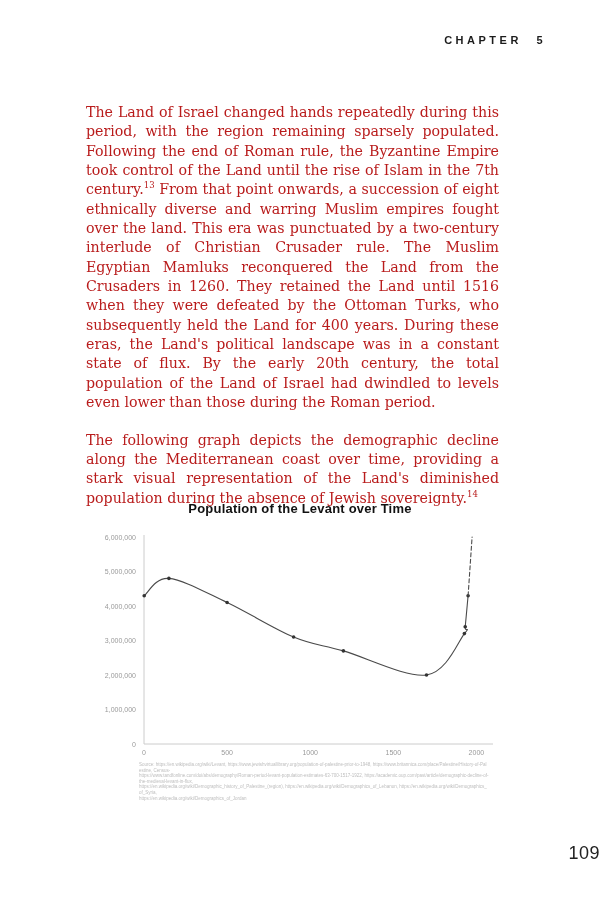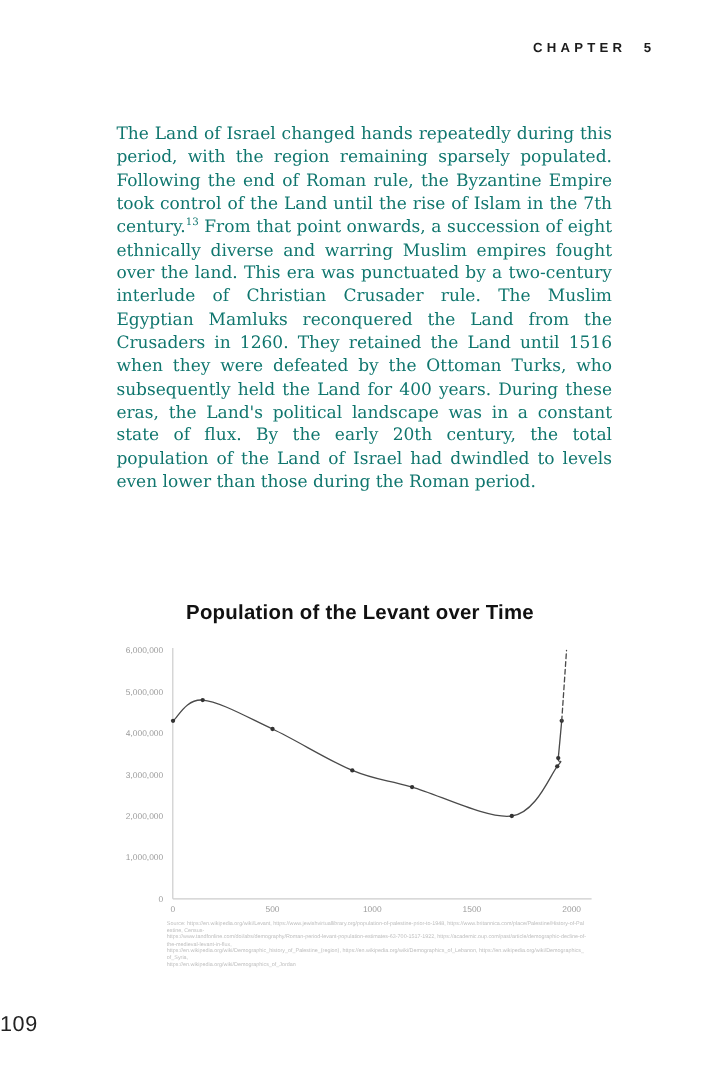--- a/index.html
+++ b/index.html
@@ -1,44 +1,45 @@
 <!DOCTYPE html>
 <html><head>
 <meta charset="utf-8">
 <style>
   html,body{margin:0;padding:0;background:#ffffff;}
   .page{position:relative;width:600px;height:900px;background:#ffffff;overflow:hidden;
         font-family:"DejaVu Serif",serif;}
   .chapter-header{position:absolute;top:34px;right:54px;
         font-family:"Liberation Sans",sans-serif;font-weight:bold;
         font-size:11px;letter-spacing:3.5px;word-spacing:8px;color:#1c1c1c;}
-  .body-text{position:absolute;left:97px;top:103px;width:413px;
-        font-size:14.2px;line-height:19.35px;color:#0f766e;}
+  .body-text{position:absolute;left:86px;top:103px;width:413px;
+        font-size:14.2px;line-height:19.35px;color:#b91c1c;}
   .body-text p{margin:0 0 18px 0;text-align:justify;}
   .body-text sup{font-size:8.5px;line-height:0;vertical-align:super;letter-spacing:0;}
   .chart-block{position:absolute;left:84px;top:501px;width:432px;}
   .chart-title{font-family:"Liberation Sans",sans-serif;font-weight:bold;
-        font-size:17px;color:#111;text-align:center;margin:0 0 12px 0;letter-spacing:0.2px;}
+        font-size:13px;color:#111;text-align:center;margin:0 0 12px 0;letter-spacing:0.2px;}
   .chart-canvas{display:block;}
   .source-note{margin:2px 0 0 55px;width:350px;
         font-family:"Liberation Sans",sans-serif;font-size:4.5px;line-height:5.6px;
         color:#bdbdbd;word-break:break-all;}
-  .page-number{position:absolute;left:0;width:600px;top:843px;text-align:left;
+  .page-number{position:absolute;left:0;width:600px;top:843px;text-align:right;
         font-family:"Liberation Sans",sans-serif;font-size:18px;color:#222;
         letter-spacing:0.5px;}
 </style>
 </head>
 <body>
 
 <div class="page">
 
   <div class="chapter-header">CHAPTER 5</div>
 
   <div class="body-text">
     <p><span>The Land of Israel changed hands repeatedly during this period, with the region remaining sparsely populated. Following the end of Roman rule, the Byzantine Empire took control of the Land until the rise of Islam in the 7th century.</span><sup>13</sup><span> From that point onwards, a succession of eight ethnically diverse and warring Muslim empires fought over the land. This era was punctuated by a two-century interlude of Christian Crusader rule. The Muslim Egyptian Mamluks reconquered the Land from the Crusaders in 1260. They retained the Land until 1516 when they were defeated by the Ottoman Turks, who subsequently held the Land for 400 years. During these eras, the Land's political landscape was in a constant state of flux. By the early 20th century, the total population of the Land of Israel had dwindled to levels even lower than those during the Roman period.</span></p>
+    <p><span>The following graph depicts the demographic decline along the Mediterranean coast over time, providing a stark visual representation of the Land's diminished population during the absence of Jewish sovereignty.</span><sup>14</sup><span></span></p>
   </div>
 
   <div class="chart-block">
     <div class="chart-title">Population of the Levant over Time</div>
     <svg id="chart-svg" class="chart-canvas" width="432" height="232" viewBox="0 0 432 232">
         <line x1="60" y1="7" x2="60" y2="216" stroke="#cccccc" stroke-width="1"></line>
         <line x1="60" y1="216" x2="409" y2="216" stroke="#cccccc" stroke-width="1"></line>
         <text x="52" y="218.5" text-anchor="end" font-family="&quot;Liberation Sans&quot;,sans-serif" font-size="7" fill="#9a9a9a">0</text>
         <text x="52" y="184" text-anchor="end" font-family="&quot;Liberation Sans&quot;,sans-serif" font-size="7" fill="#9a9a9a">1,000,000</text>
         <text x="52" y="149.5" text-anchor="end" font-family="&quot;Liberation Sans&quot;,sans-serif" font-size="7" fill="#9a9a9a">2,000,000</text>

